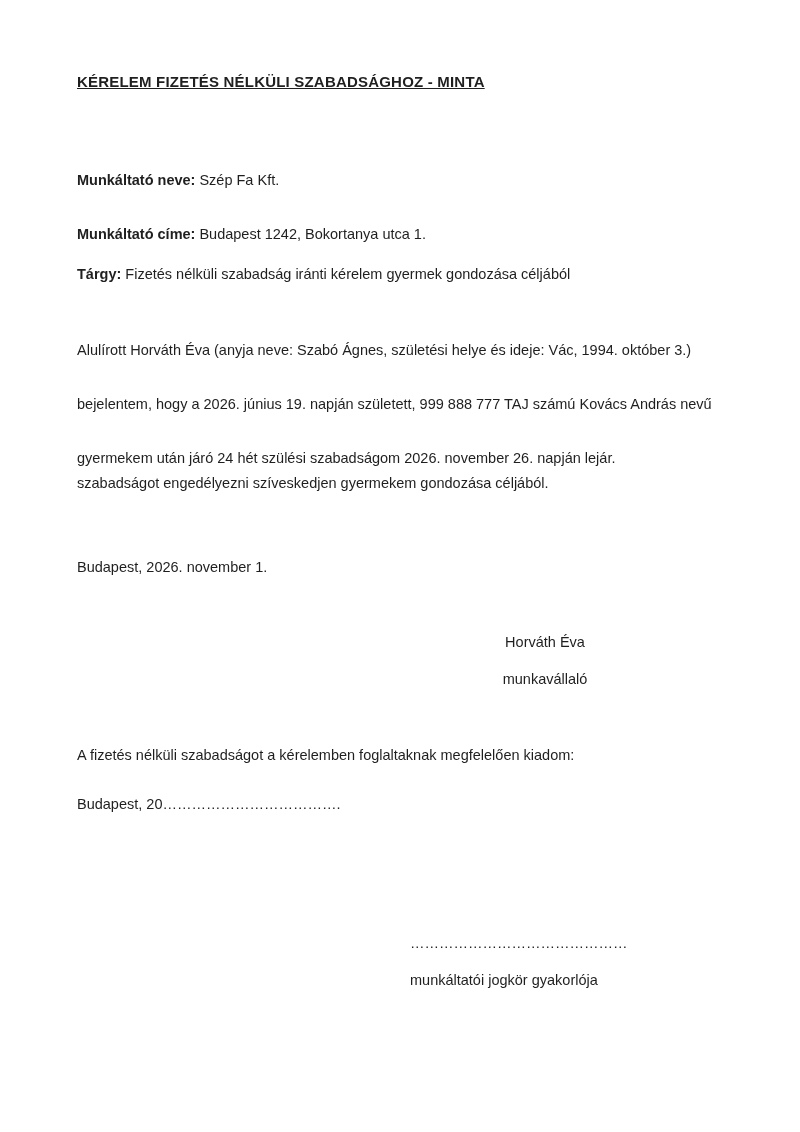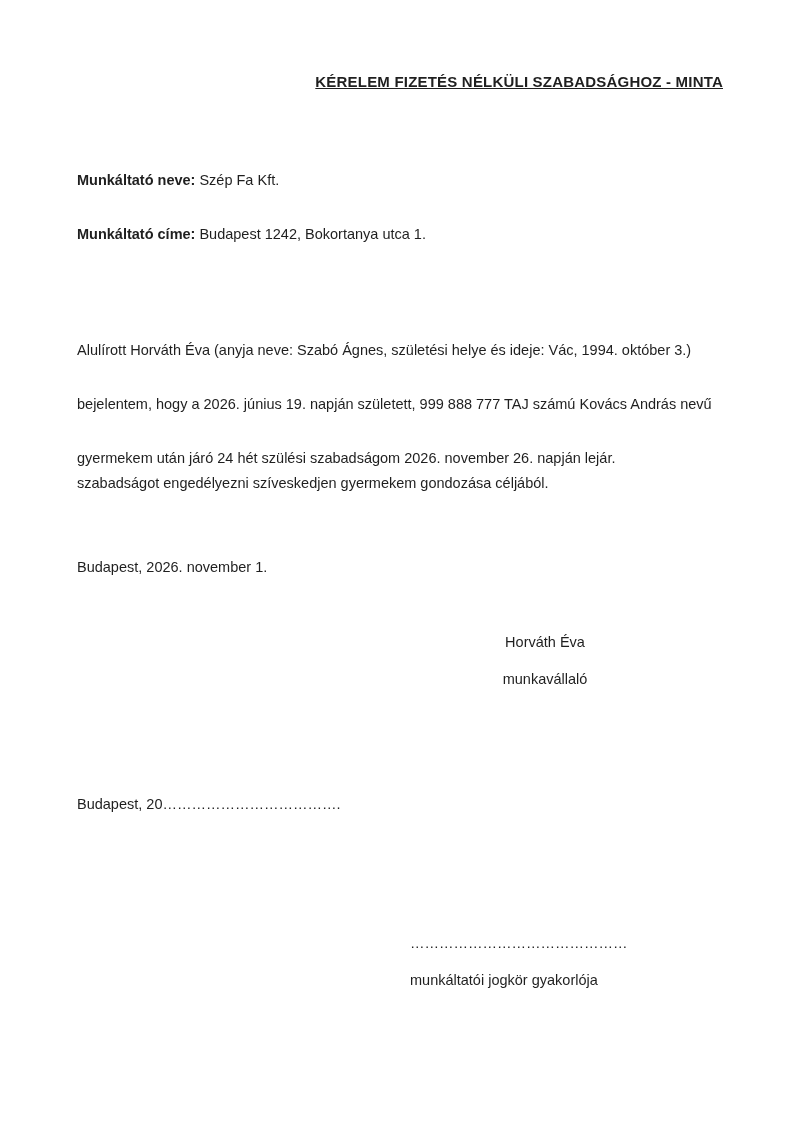--- a/index.html
+++ b/index.html
@@ -16,21 +16,21 @@
     background: #ffffff;
     font-family: "Liberation Sans", sans-serif;
     color: #1f1f1f;
     font-size: 14.5px;
     overflow: hidden;
   }
   .abs { position: absolute; left: 77px; right: 77px; }
   .lh { line-height: 33px; }
   .title {
     top: 71px;
-    text-align: right;
+    text-align: left;
     font-weight: bold;
     font-size: 15px;
     line-height: 22px;
     text-decoration: underline;
     letter-spacing: 0.2px;
   }
   .label { font-weight: bold; margin-right: 4px; }
   .pline { white-space: nowrap; margin-top: 21px; }
   .sig-employee {
     left: 420px;
@@ -53,35 +53,41 @@
 
   <div class="abs lh" style="top:143px">
     <div class="pline">
       <span class="label">Munkáltató neve:</span><span>Szép Fa Kft.</span>
     </div>
     <div class="pline">
       <span class="label">Munkáltató címe:</span><span>Budapest 1242, Bokortanya utca 1.</span>
     </div>
   </div>
 
+  <div class="abs lh" style="top:237px">
+    <div class="pline">
+      <span class="label">Tárgy:</span><span>Fizetés nélküli szabadság iránti kérelem gyermek gondozása céljából</span>
+    </div>
+  </div>
 
   <div class="abs lh" style="top:313px">
     <div class="pline">Alulírott Horváth Éva (anyja neve: Szabó Ágnes, születési helye és ideje: Vác, 1994. október 3.)</div>
     <div class="pline">bejelentem, hogy a 2026. június 19. napján született, 999 888 777 TAJ számú Kovács András nevű</div>
     <div class="pline">gyermekem után járó 24 hét szülési szabadságom 2026. november 26. napján lejár.</div>
   </div>
 
   <div class="abs lh" style="top:446px">
     <div class="pline">szabadságot engedélyezni szíveskedjen gyermekem gondozása céljából.</div>
   </div>
 
   <div class="abs lh" style="top:551px">Budapest, 2026. november 1.</div>
 
   <div class="abs lh sig-employee" style="top:663px">munkavállaló</div>
   <div class="abs lh sig-employee" style="top:626px">Horváth Éva</div>
 
+  <div class="abs lh" style="top:739px">A fizetés nélküli szabadságot a kérelemben foglaltaknak megfelelően kiadom:</div>
 
   <div class="abs lh" style="top:788px">Budapest, 20……………………………….</div>
 
   <div class="abs lh sig-employer" style="top:927px">………………………………………</div>
   <div class="abs lh sig-employer" style="top:964px">munkáltatói jogkör gyakorlója</div>
 
 </div>
 
 </body></html>

